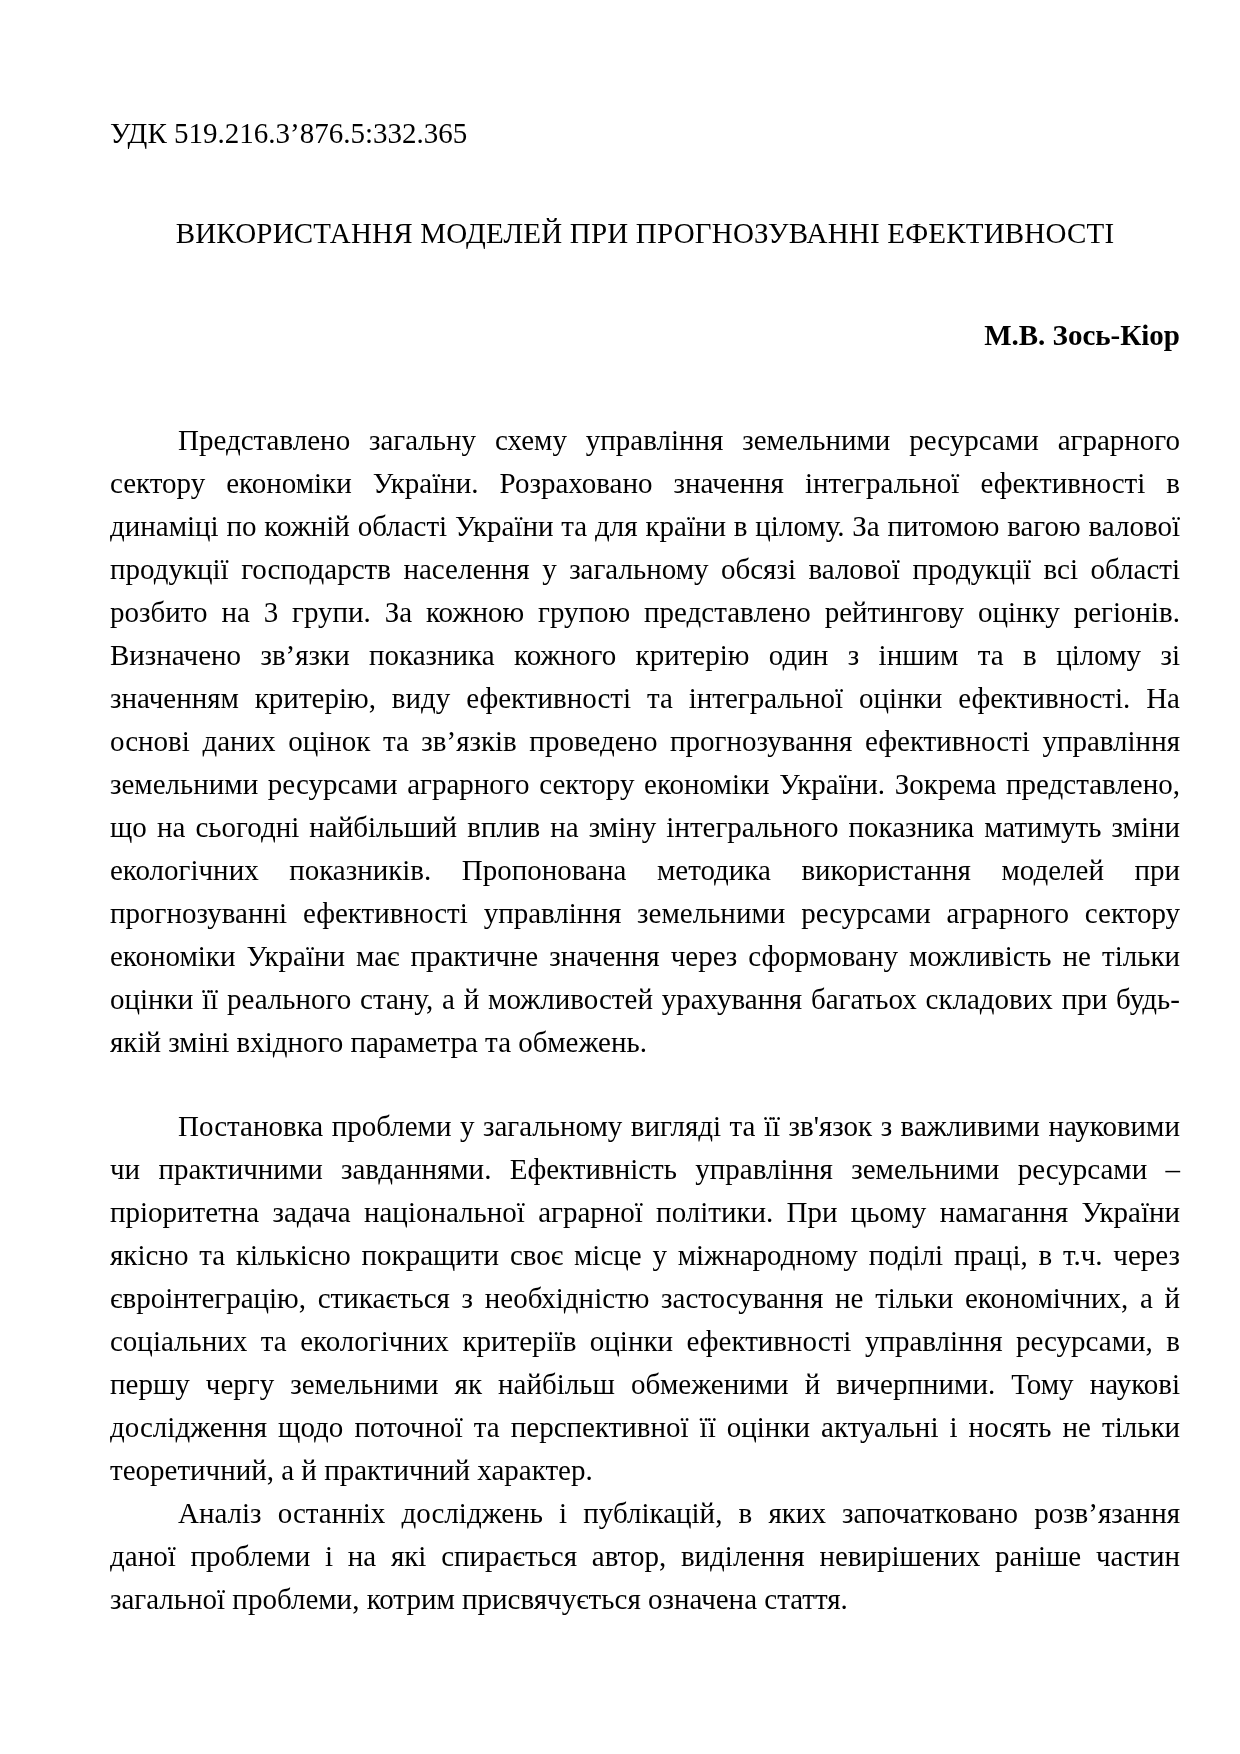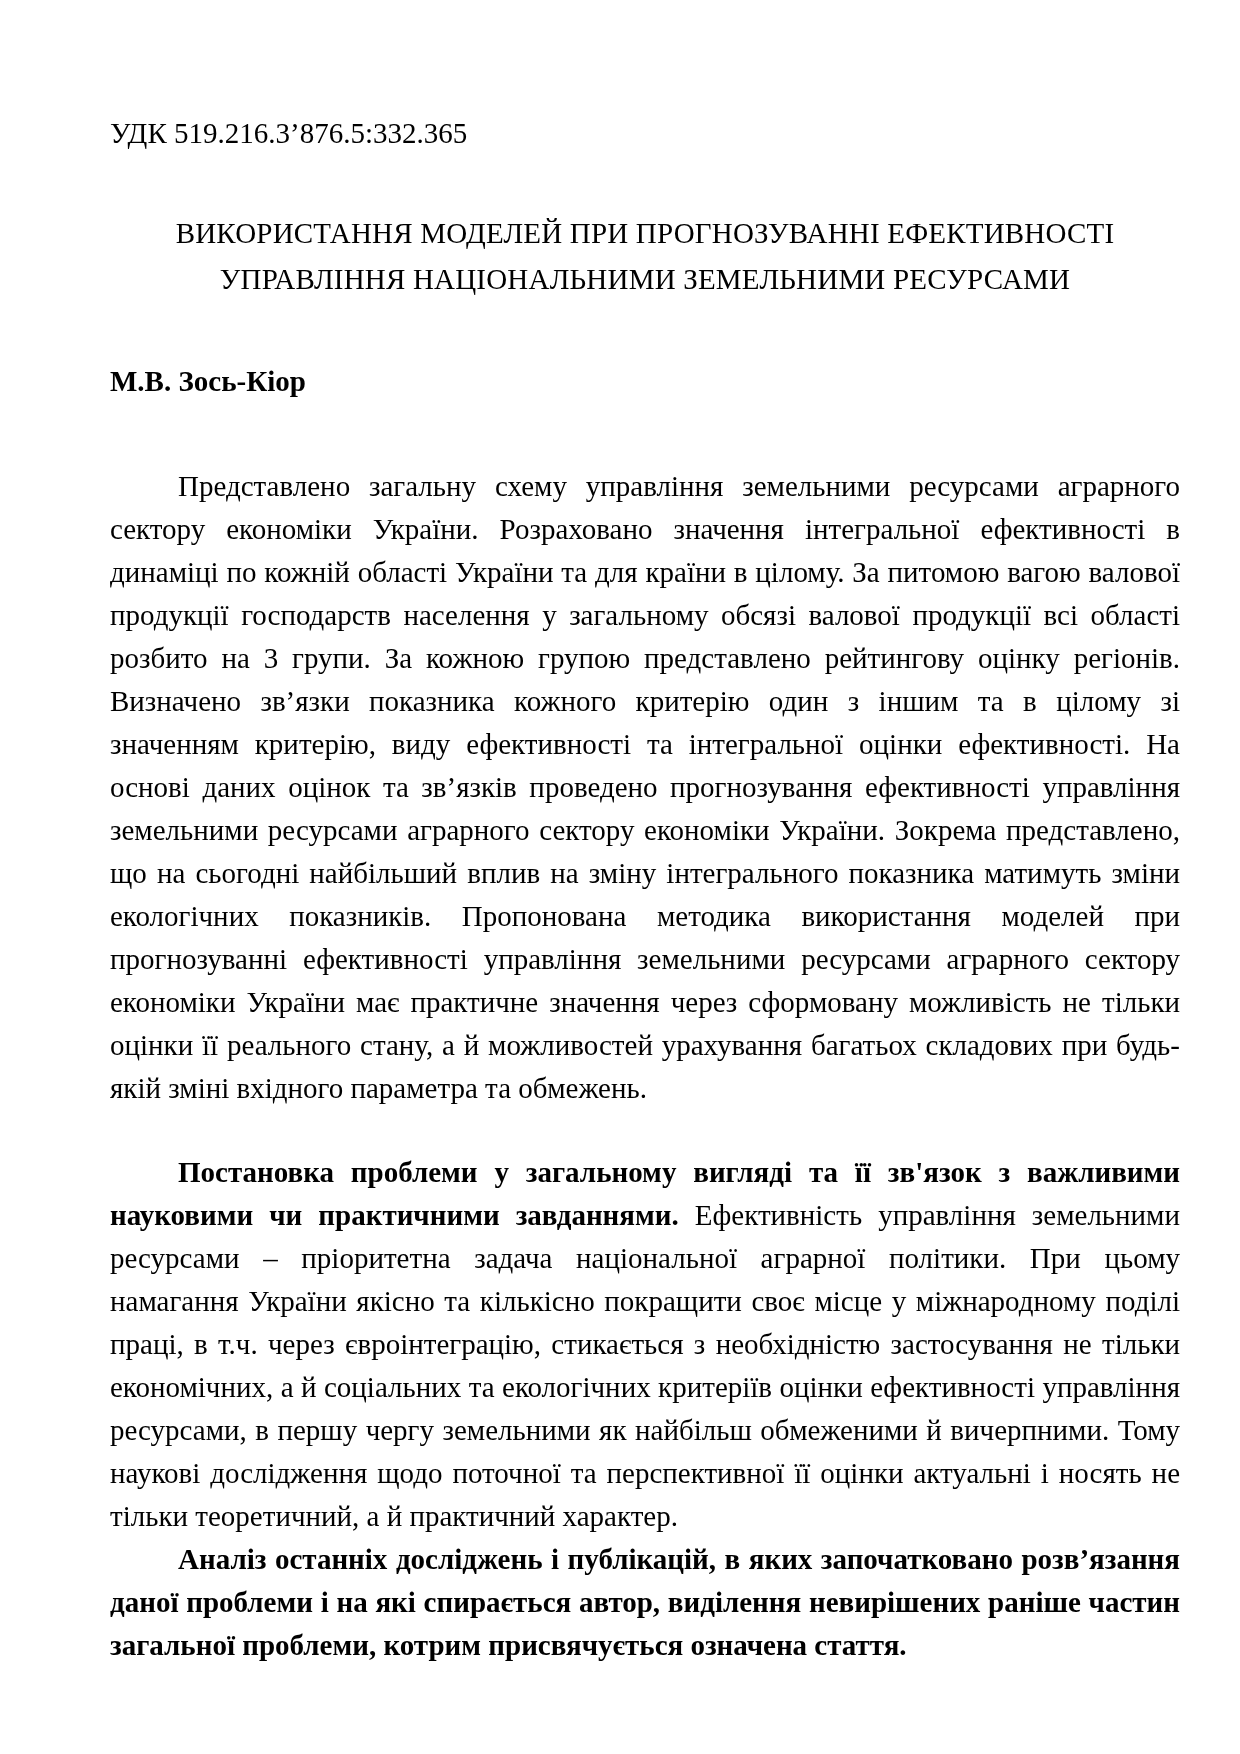--- a/index.html
+++ b/index.html
@@ -31,21 +31,21 @@
     font-weight: normal;
     line-height: 46px;
     text-align: center;
     letter-spacing: 0.2px;
   }
   .author {
     margin: 58px 0 0 0;
     font-size: 29px;
     font-weight: bold;
     line-height: 43px;
-    text-align: left;
+    text-align: right;
   }
   .abstract {
     margin: 62px 0 0 0;
     font-size: 29px;
     line-height: 43px;
     text-align: justify;
     text-indent: 68px;
   }
   .keywords {
     margin: 0;
@@ -59,33 +59,32 @@
     margin-top: 41px;
   }
   .para {
     margin: 0;
     font-size: 29px;
     line-height: 43px;
     text-align: justify;
     text-indent: 68px;
   }
   .para .lead {
-    font-weight: bold;
+    font-weight: normal;
   }
 </style>
 </head>
 <body>
 
 <div class="page">
 
   <p class="udc">УДК 519.216.3’876.5:332.365</p>
 
   <h1 class="title">
     <span>ВИКОРИСТАННЯ МОДЕЛЕЙ ПРИ ПРОГНОЗУВАННІ ЕФЕКТИВНОСТІ</span><br>
-    <span>УПРАВЛІННЯ НАЦІОНАЛЬНИМИ ЗЕМЕЛЬНИМИ РЕСУРСАМИ</span>
   </h1>
 
   <p class="author">М.В. Зось-Кіор</p>
 
   <p class="abstract">Представлено загальну схему управління земельними ресурсами аграрного сектору економіки України. Розраховано значення інтегральної ефективності в динаміці по кожній області України та для країни в цілому. За питомою вагою валової продукції господарств населення у загальному обсязі валової продукції всі області розбито на 3 групи. За кожною групою представлено рейтингову оцінку регіонів. Визначено зв’язки показника кожного критерію один з іншим та в цілому зі значенням критерію, виду ефективності та інтегральної оцінки ефективності. На основі даних оцінок та зв’язків проведено прогнозування ефективності управління земельними ресурсами аграрного сектору економіки України. Зокрема представлено, що на сьогодні найбільший вплив на зміну інтегрального показника матимуть зміни екологічних показників. Пропонована методика використання моделей при прогнозуванні ефективності управління земельними ресурсами аграрного сектору економіки України має практичне значення через сформовану можливість не тільки оцінки її реального стану, а й можливостей урахування багатьох складових при будь-якій зміні вхідного параметра та обмежень.</p>
 
 
   <div class="body-section">
 
     <p class="para">

